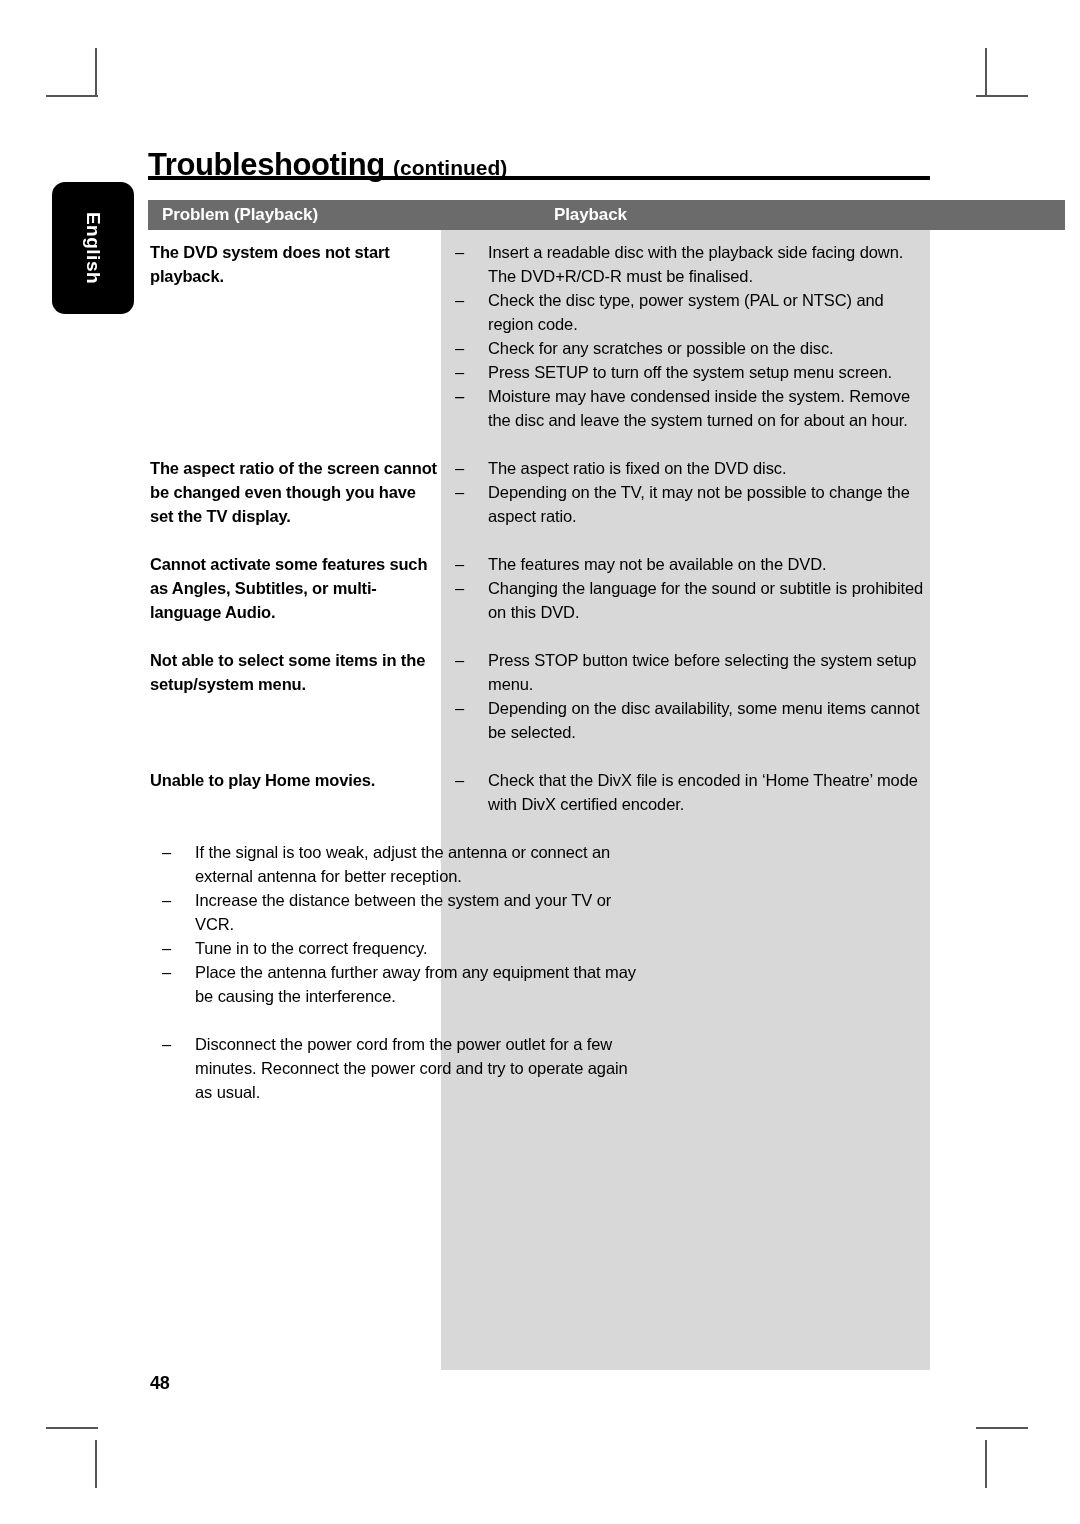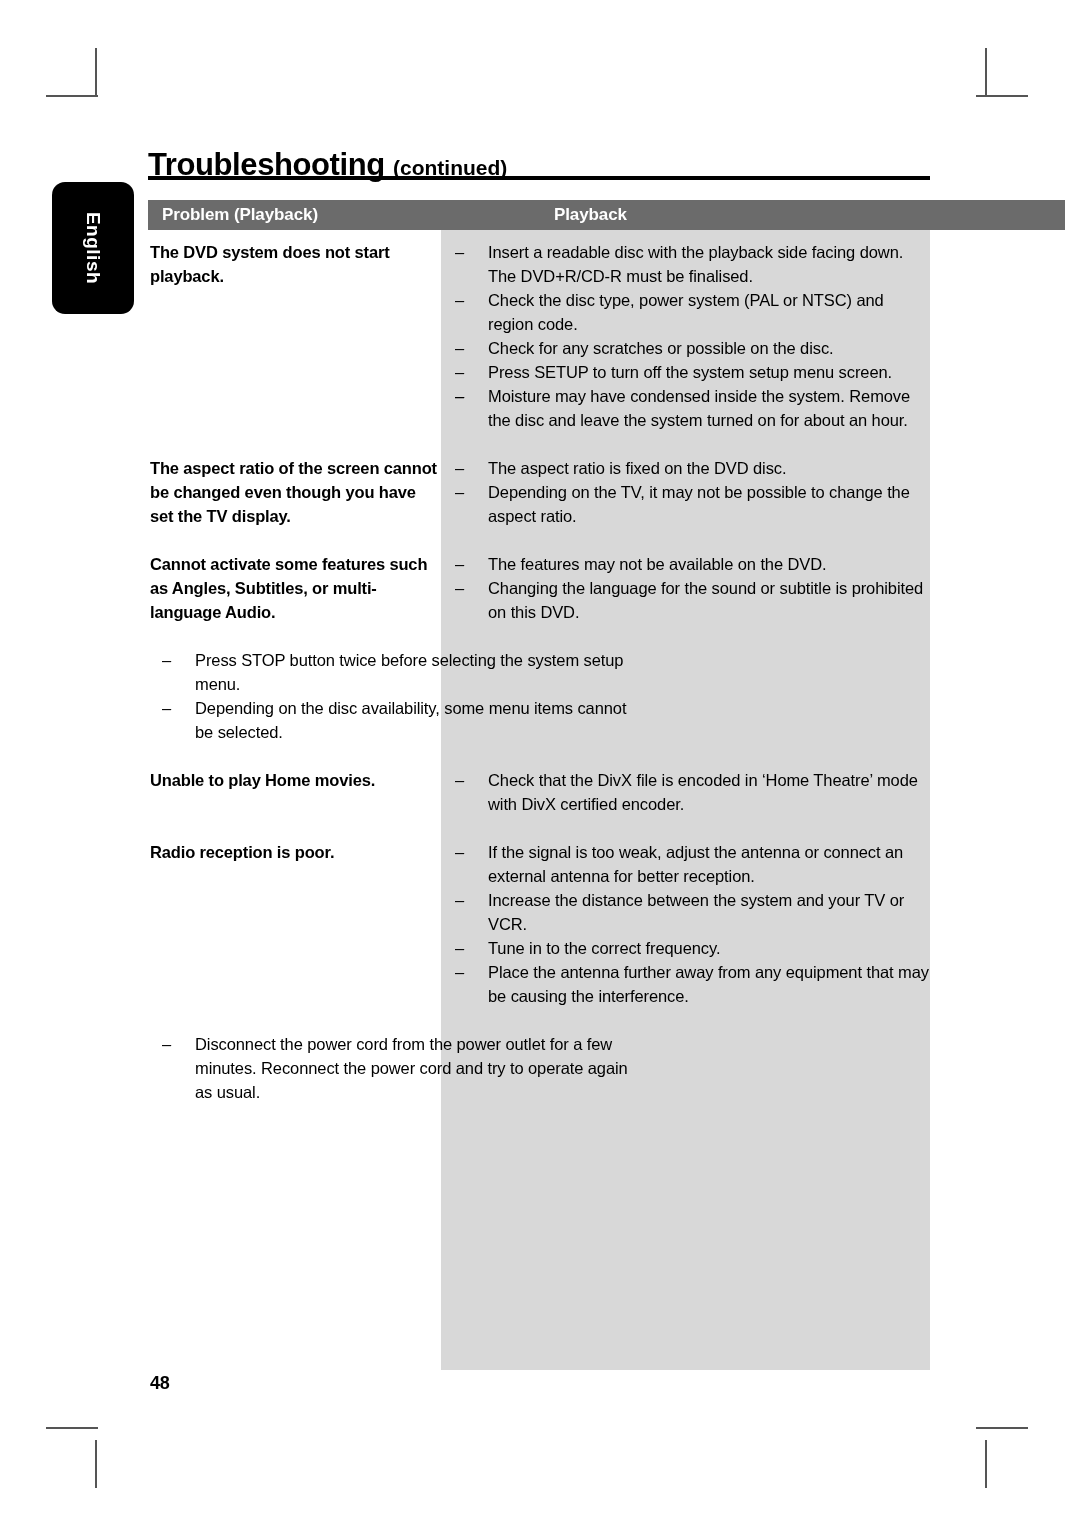--- a/index.html
+++ b/index.html
@@ -206,33 +206,33 @@
       </div>
     </div>
     <div class="row">
       <div class="col-problem">Cannot activate some features such as Angles, Subtitles, or multi-language Audio.</div>
       <div class="col-solution">
         <div class="bullet"><span class="dash">–</span><span>The features may not be available on the DVD.</span></div>
         <div class="bullet"><span class="dash">–</span><span>Changing the language for the sound or subtitle is prohibited on this DVD.</span></div>
       </div>
     </div>
     <div class="row">
+      <div class="col-problem">Not able to select some items in the setup/system menu.</div>
       <div class="col-solution">
         <div class="bullet"><span class="dash">–</span><span>Press STOP button twice before selecting the system setup menu.</span></div>
         <div class="bullet"><span class="dash">–</span><span>Depending on the disc availability, some menu items cannot be selected.</span></div>
       </div>
     </div>
     <div class="row">
       <div class="col-problem">Unable to play Home movies.</div>
       <div class="col-solution">
         <div class="bullet"><span class="dash">–</span><span>Check that the DivX file is encoded in ‘Home Theatre’ mode with DivX certified encoder.</span></div>
       </div>
     </div>
     <div class="row">
-      <div class="col-problem">Radio reception is poor.</div>
       <div class="col-solution">
         <div class="bullet"><span class="dash">–</span><span>If the signal is too weak, adjust the antenna or connect an external antenna for better reception.</span></div>
         <div class="bullet"><span class="dash">–</span><span>Increase the distance between the system and your TV or VCR.</span></div>
         <div class="bullet"><span class="dash">–</span><span>Tune in to the correct frequency.</span></div>
         <div class="bullet"><span class="dash">–</span><span>Place the antenna further away from any equipment that may be causing the interference.</span></div>
       </div>
     </div>
     <div class="row">
       <div class="col-solution">
         <div class="bullet"><span class="dash">–</span><span>Disconnect the power cord from the power outlet for a few minutes. Reconnect the power cord and try to operate again as usual.</span></div>

